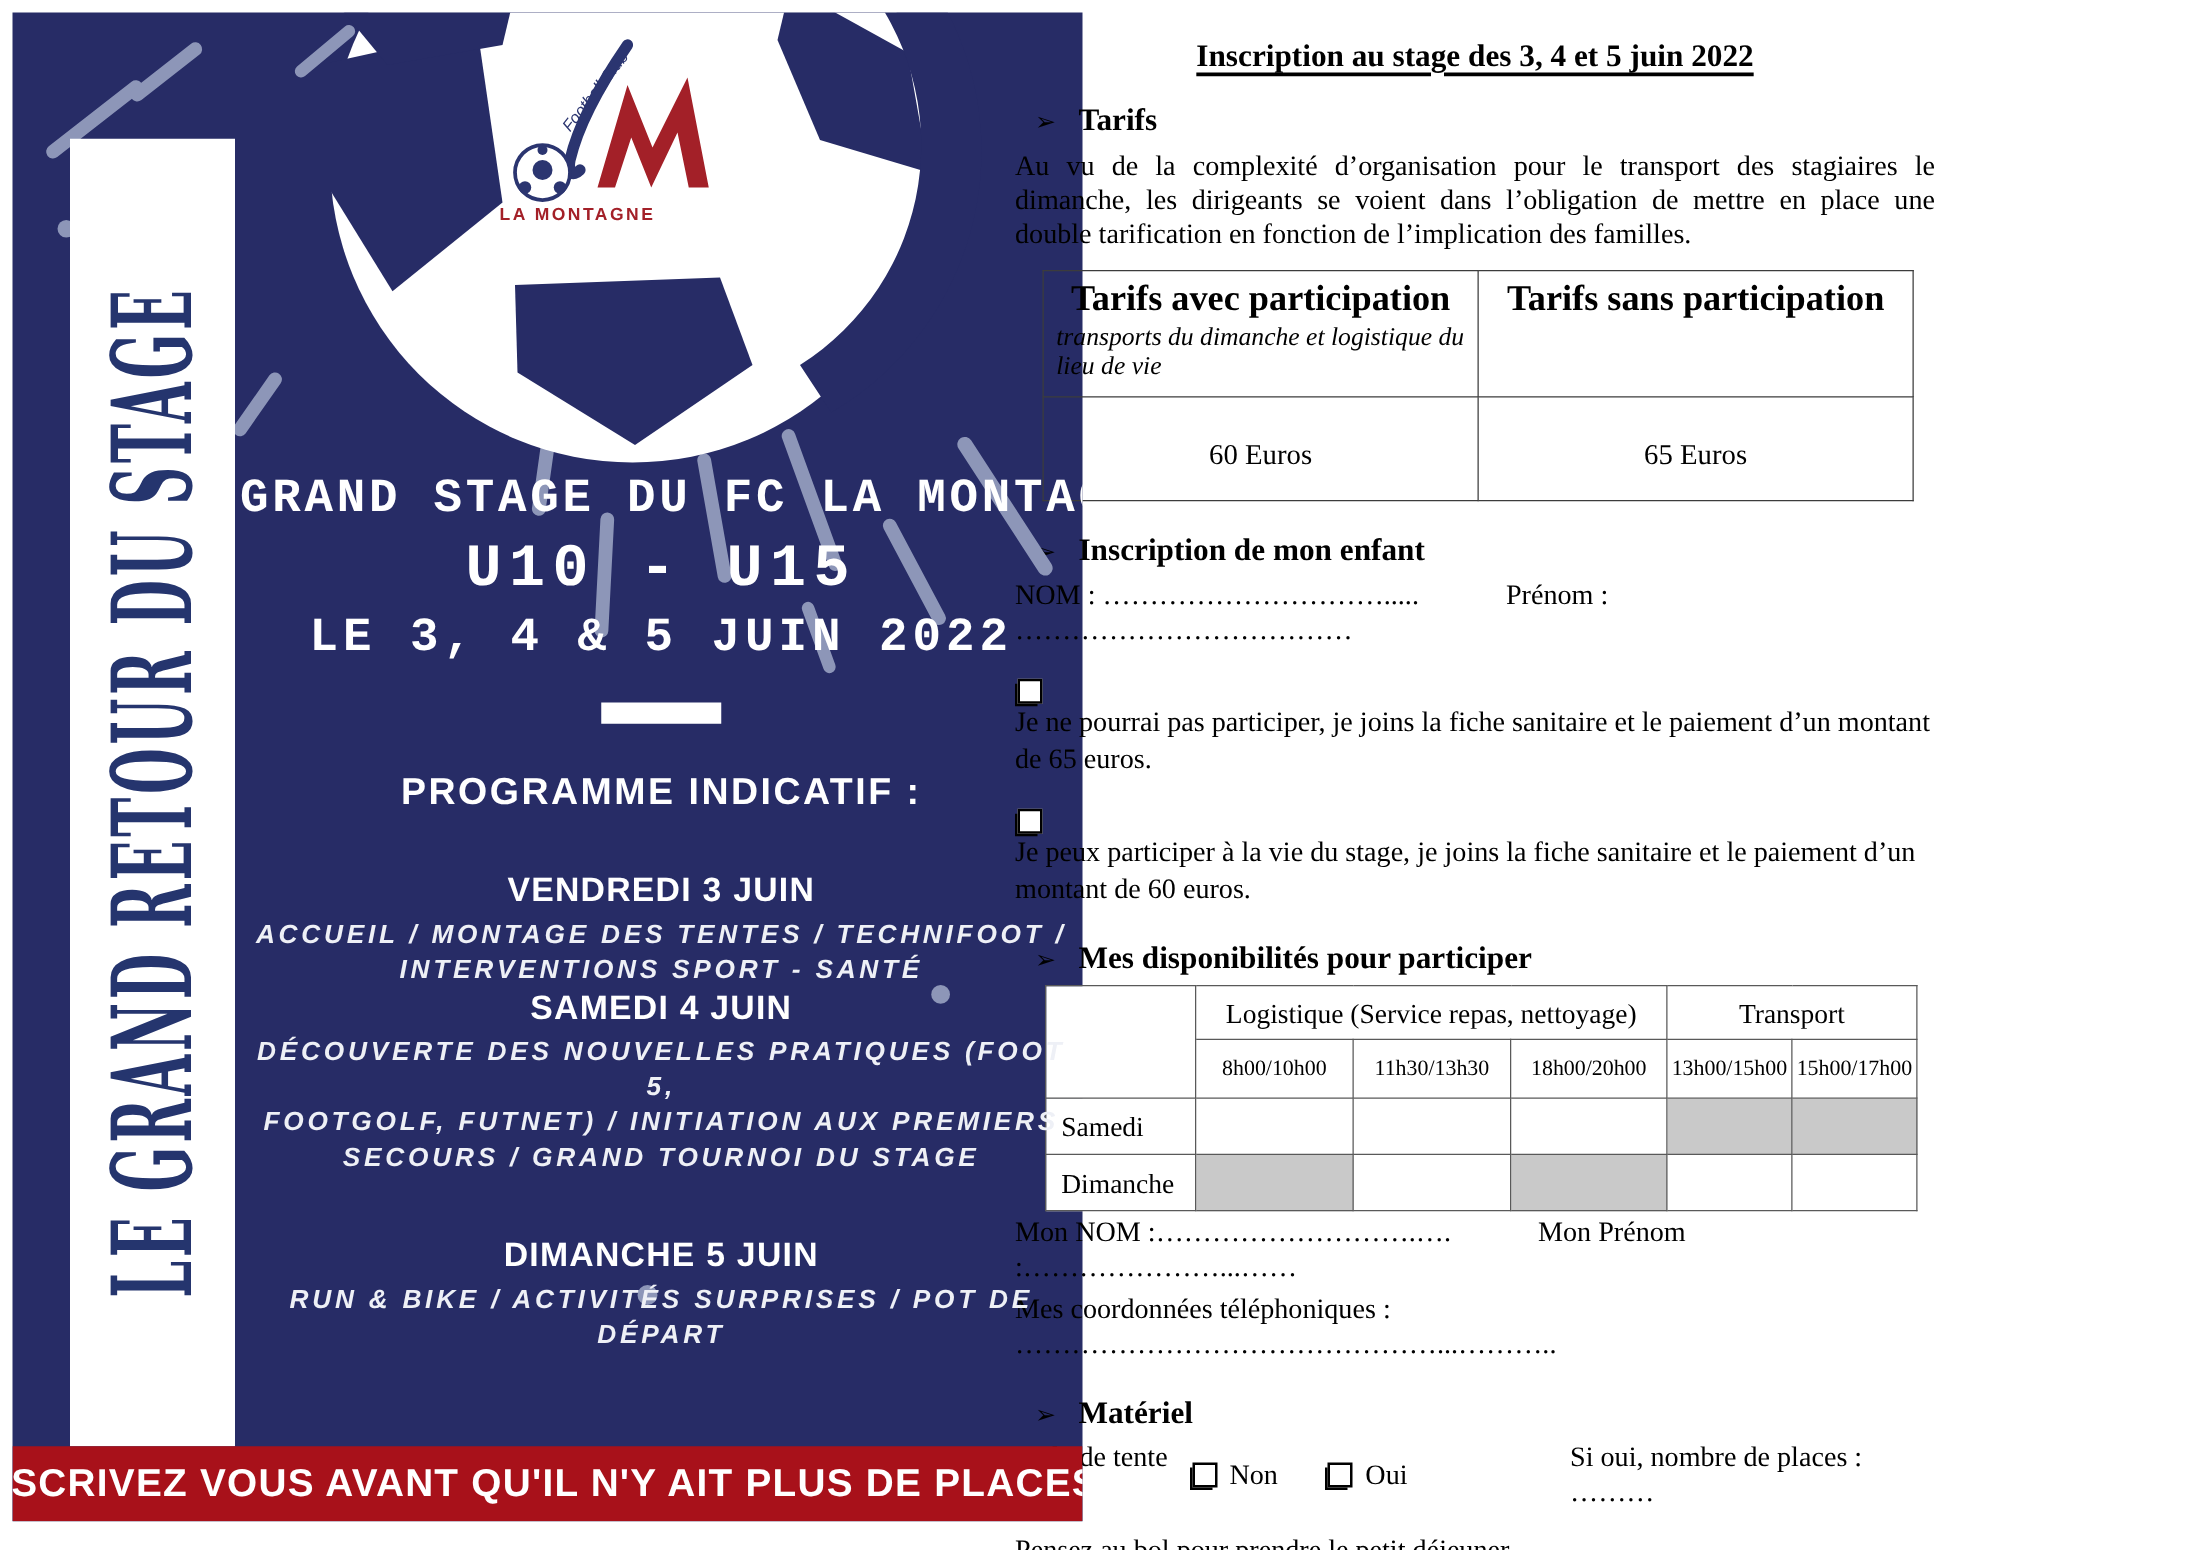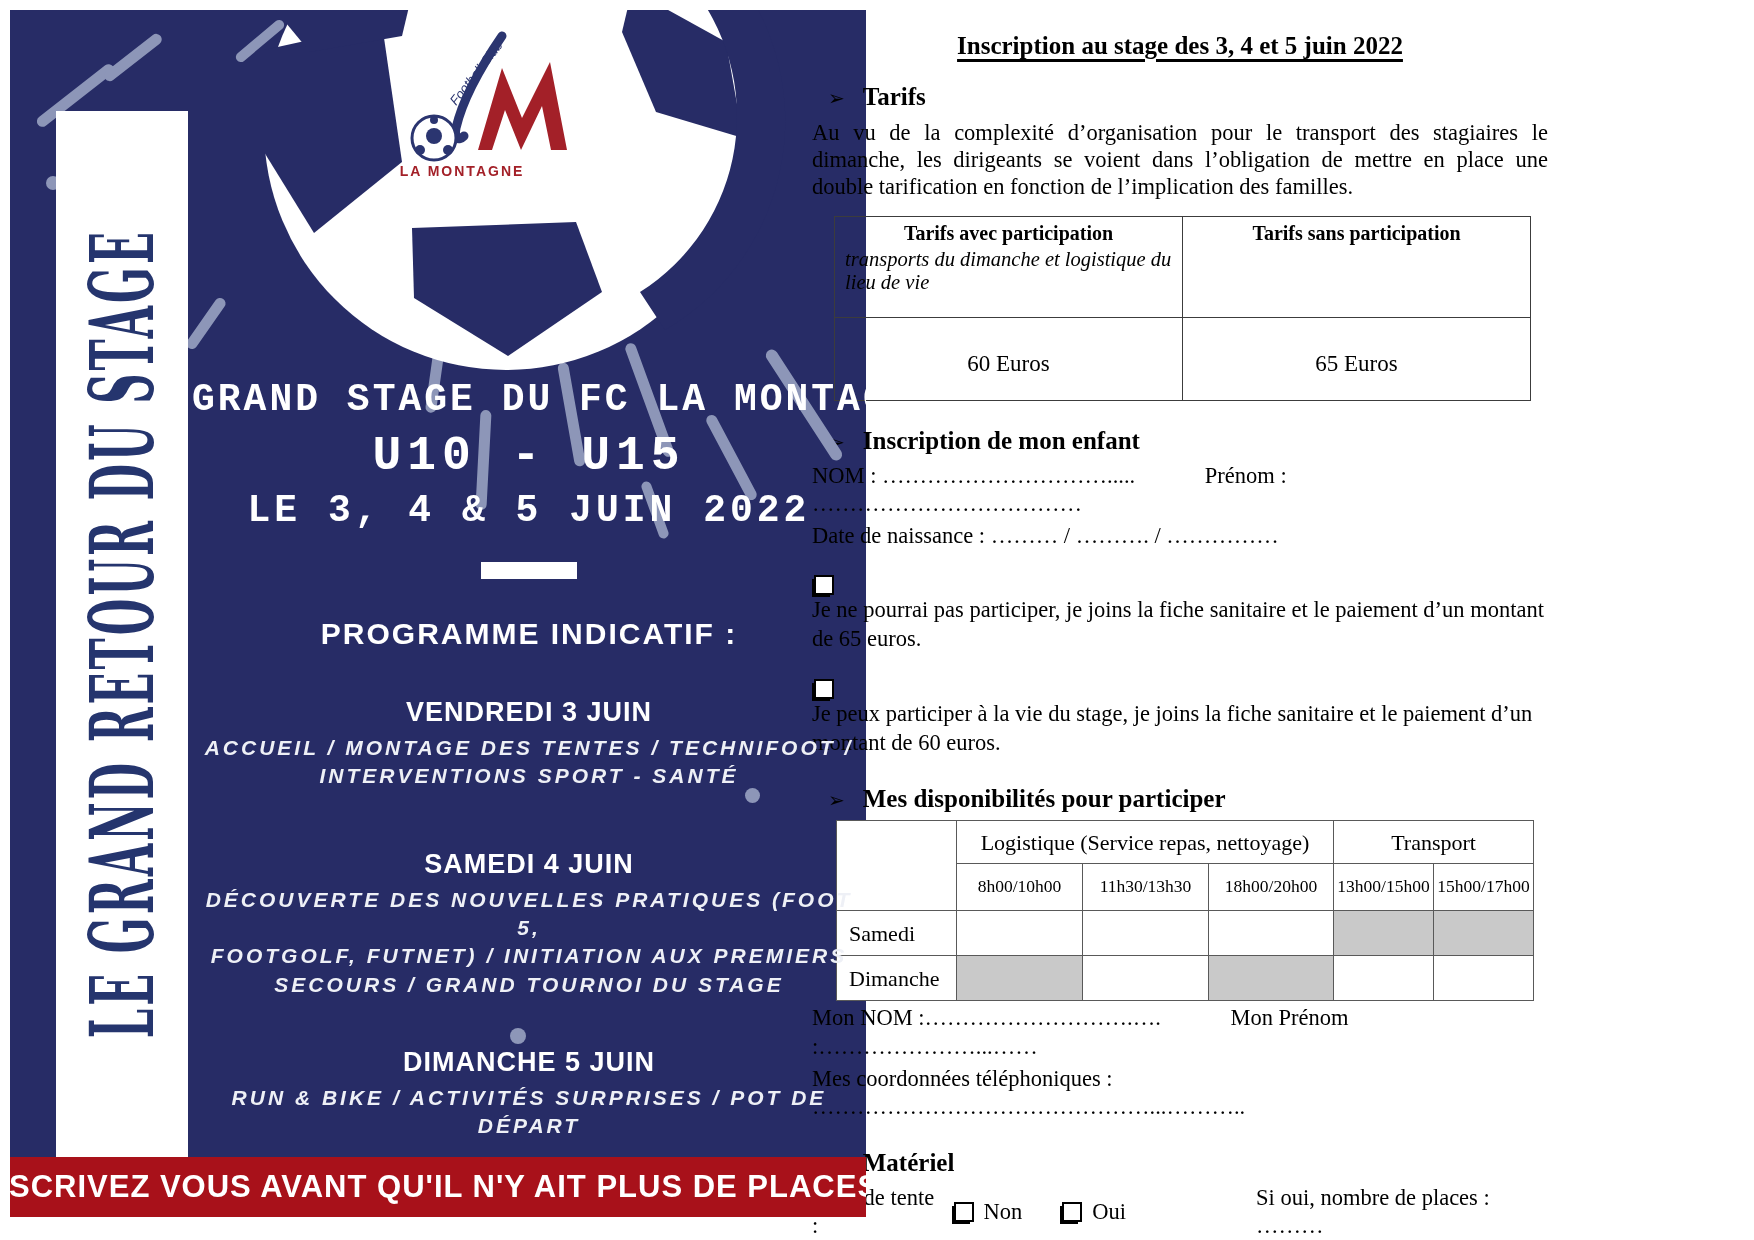--- a/index.html
+++ b/index.html
@@ -18,40 +18,40 @@
            color:#25356e;white-space:nowrap;}
   .pcontent{position:absolute;left:182px;right:0;top:368px;text-align:center;color:#fff;z-index:4;}
   .pt1{font-family:"Liberation Mono",monospace;font-weight:bold;font-size:38px;letter-spacing:3px;white-space:nowrap;}
   .pt2{font-family:"Liberation Mono",monospace;font-weight:bold;font-size:48px;letter-spacing:6px;margin-top:8px;}
   .pt3{font-family:"Liberation Mono",monospace;font-weight:bold;font-size:38px;letter-spacing:4px;margin-top:6px;}
   .divider{width:96px;height:17px;background:#fff;margin:30px auto 0;}
   .prog-h{font-family:"Liberation Sans",sans-serif;font-weight:bold;font-size:30px;letter-spacing:2px;margin-top:38px;}
   .day-t{font-family:"Liberation Sans",sans-serif;font-weight:bold;font-size:27px;letter-spacing:1px;}
   .day-l{font-family:"Liberation Sans",sans-serif;font-weight:bold;font-style:italic;font-size:21px;
          letter-spacing:3px;line-height:1.35;color:#eef0f6;}
-  .d1{margin-top:46px;} .d2{margin-top:58px;} .d3{margin-top:48px;}
+  .d1{margin-top:46px;} .d2{} .d3{margin-top:48px;}
   .day-l.first{margin-top:6px;}
   .redband{position:absolute;left:0;right:0;bottom:0;height:60px;background:#a8111a;z-index:6;
            display:flex;align-items:center;justify-content:center;}
   .redband span{font-family:"Liberation Sans",sans-serif;font-weight:bold;font-size:31px;
            letter-spacing:1px;color:#fff;white-space:nowrap;}
 
   
   .form{position:absolute;left:812px;top:0;width:736px;font-size:22.5px;line-height:1.25;}
   .f-title{margin:30px 0 20px;text-align:center;font-size:25px;font-weight:bold;}
   .f-title span{text-decoration:underline;text-decoration-thickness:2.5px;text-underline-offset:5px;}
   .f-h{font-size:25px;font-weight:bold;margin:14px 0 6px;padding-left:16px;display:flex;align-items:baseline;}
   .arrow{font-family:"DejaVu Sans",sans-serif;font-size:20px;font-weight:normal;margin-right:18px;}
   .intro{text-align:justify;line-height:1.2;margin:0 0 16px;}
 
   table{border-collapse:collapse;table-layout:fixed;}
   .tarif-table{width:697px;margin:0 0 24px 22px;}
   .tarif-table td{border:1.5px solid #3c3c3c;padding:4px 10px;}
   .tt-head td{vertical-align:top;height:92px;}
-  .tt-h{font-weight:bold;text-align:center;font-size:20px;}
+  .tt-h{font-weight:bold;text-align:center;font-size:29px;}
   .tt-sub{font-style:italic;font-size:20.5px;text-align:left;line-height:1.15;margin-top:2px;}
   .tt-price td{height:62px;text-align:center;vertical-align:middle;padding-top:16px;font-size:23px;}
 
   .fill-line{margin:3px 0 4px;}
   .gap-right{margin-right:64px;}
   .cb{display:flex;margin:20px 0 0;line-height:1.3;flex-direction:column;}
   .cbx{width:16px;height:16px;border:2px solid #000;background:#fff;flex:none;
        box-shadow:-3px 3px 0 -1px #000;margin:5px 14px 0 2px;}
   .cbx.inline{display:inline-block;vertical-align:-1px;margin:0 10px 0 0;}
 
@@ -176,21 +176,20 @@
       </table>
 
     <div class="f-h">
       <span class="arrow">➢</span>
       <span>Inscription de mon enfant</span>
     </div>
     <div class="fill-line">
       <span class="gap-right">NOM : ………………………….....</span>
       <span>Prénom : ………………………………</span>
     </div>
-    <div class="fill-line">Date de naissance : ……… / ………. / ……………</div>
 
     <div class="cb">
       <span class="cbx"></span>
       <div>Je ne pourrai pas participer, je joins la fiche sanitaire et le paiement d’un montant de 65 euros.</div>
     </div>
     <div class="cb">
       <span class="cbx"></span>
       <div>Je peux participer à la vie du stage, je joins la fiche sanitaire et le paiement d’un montant de 60 euros.</div>
     </div>
 

